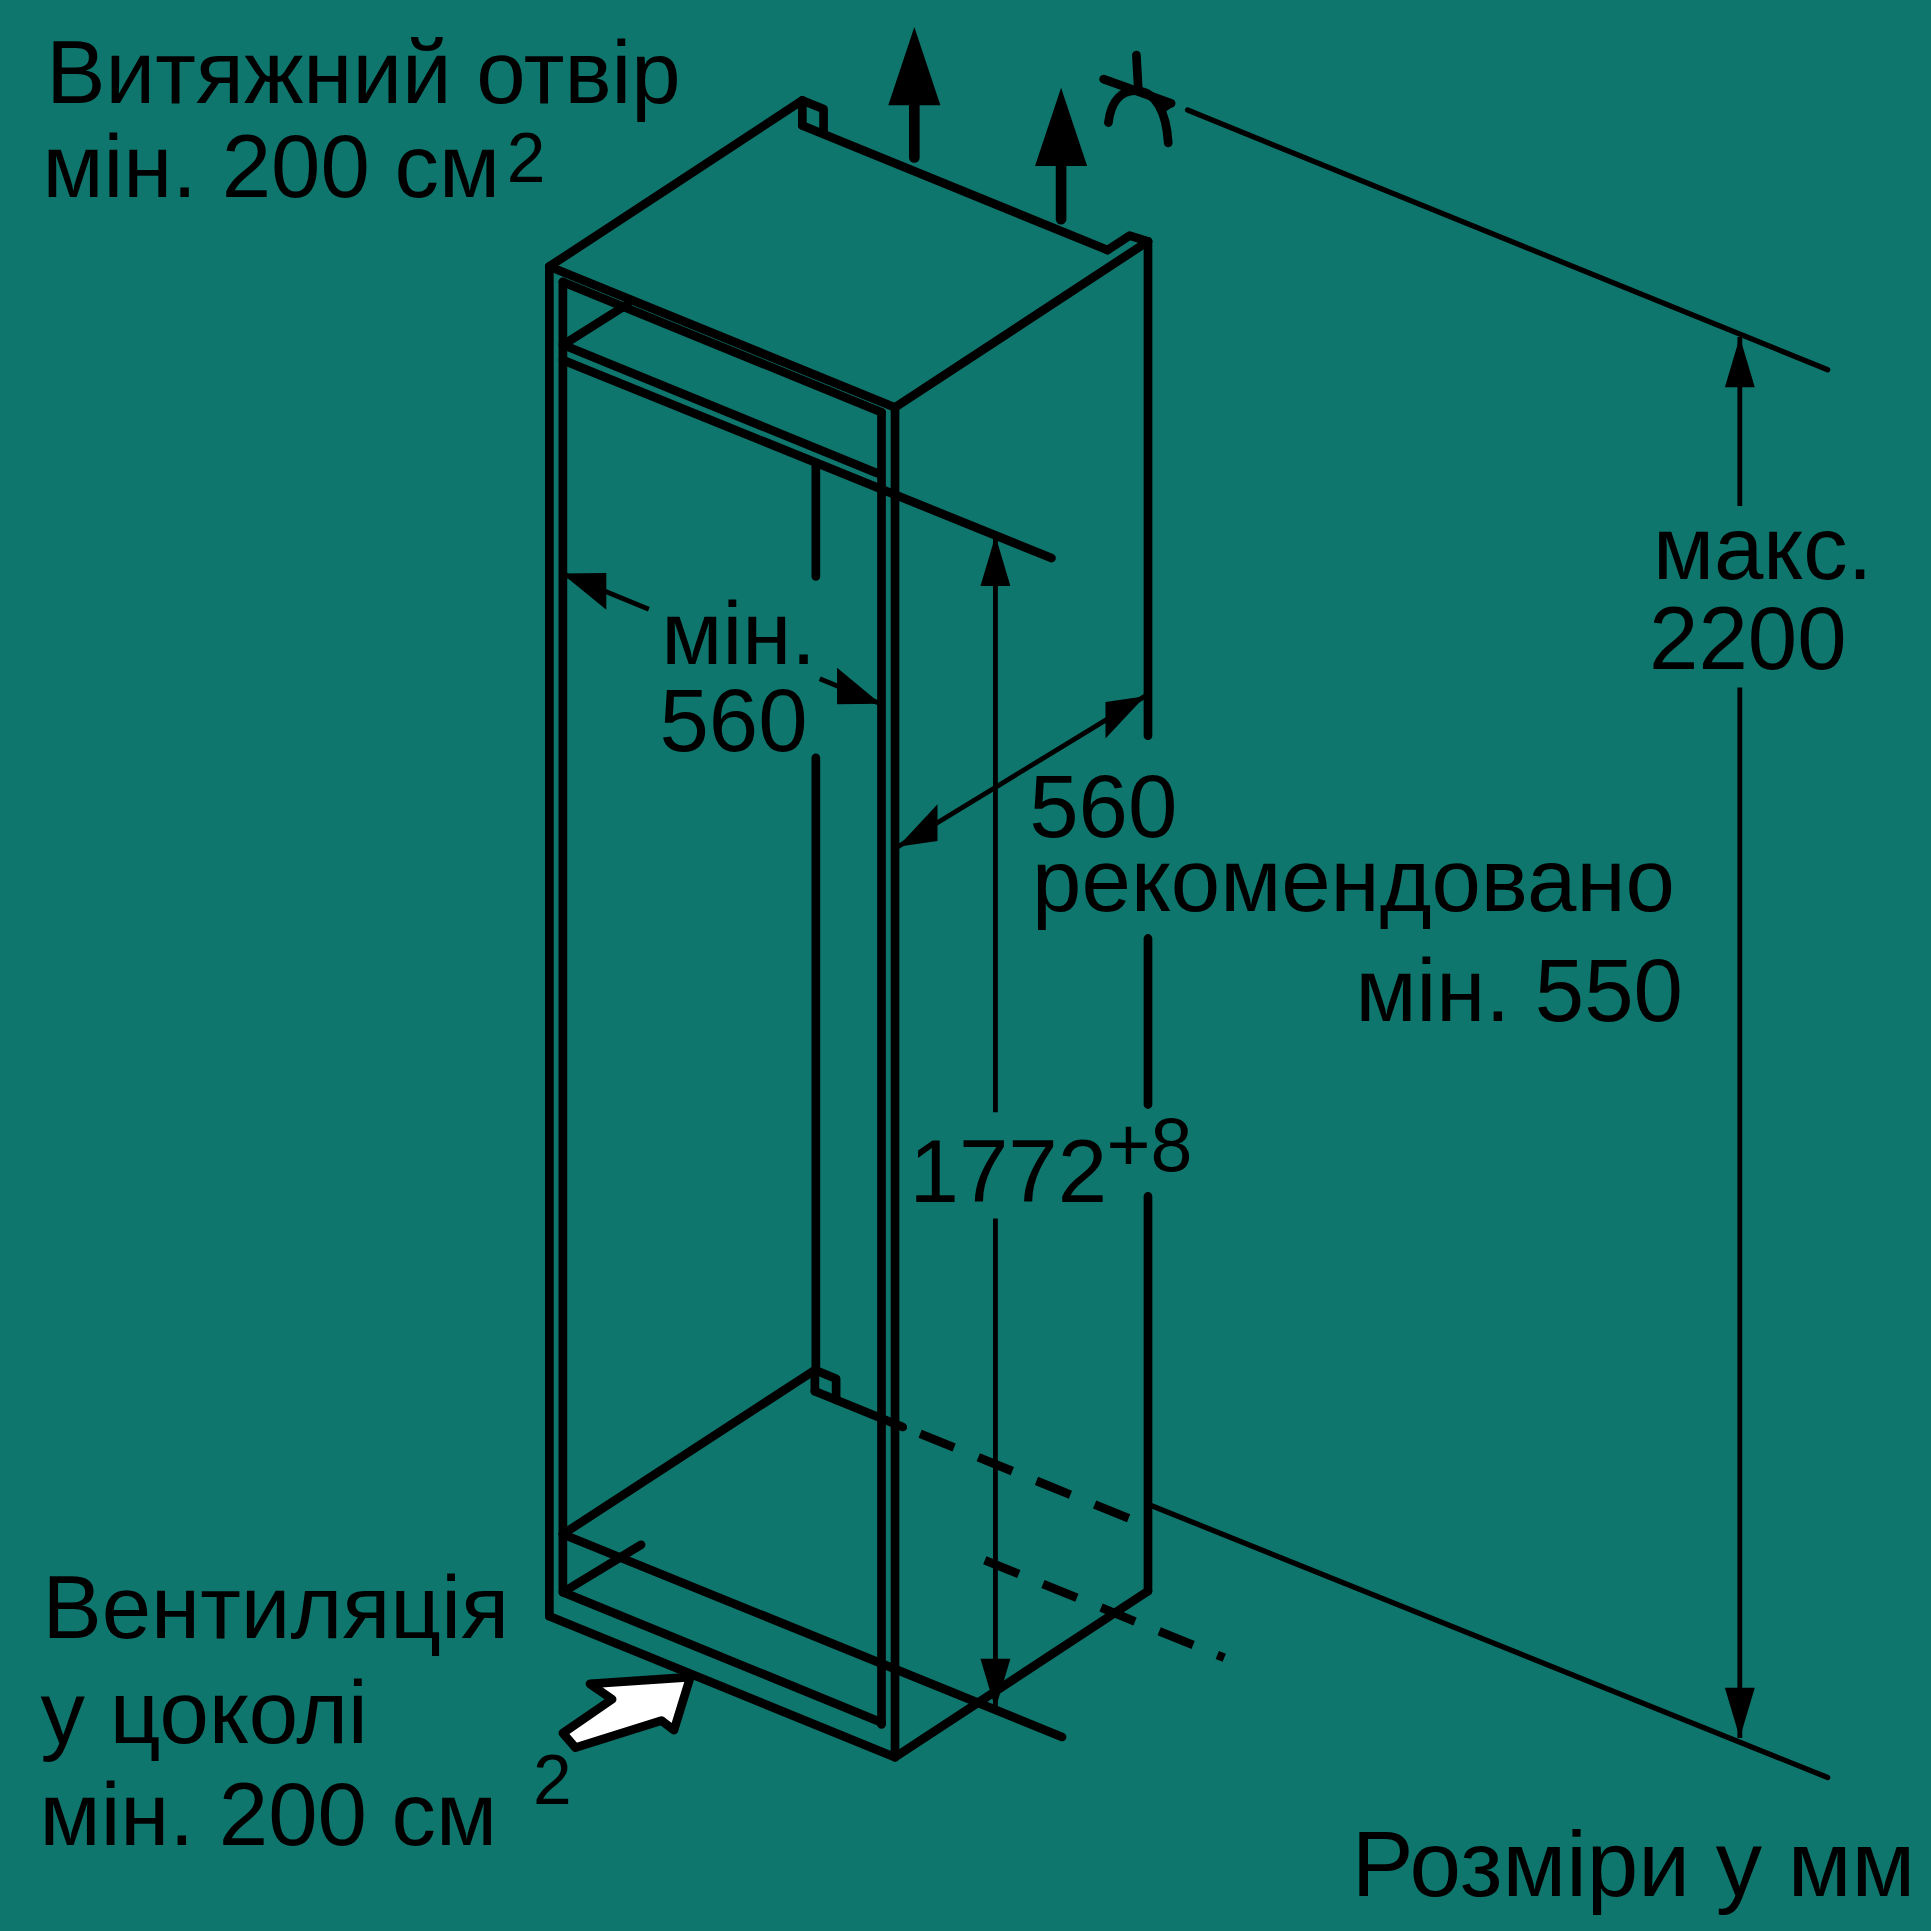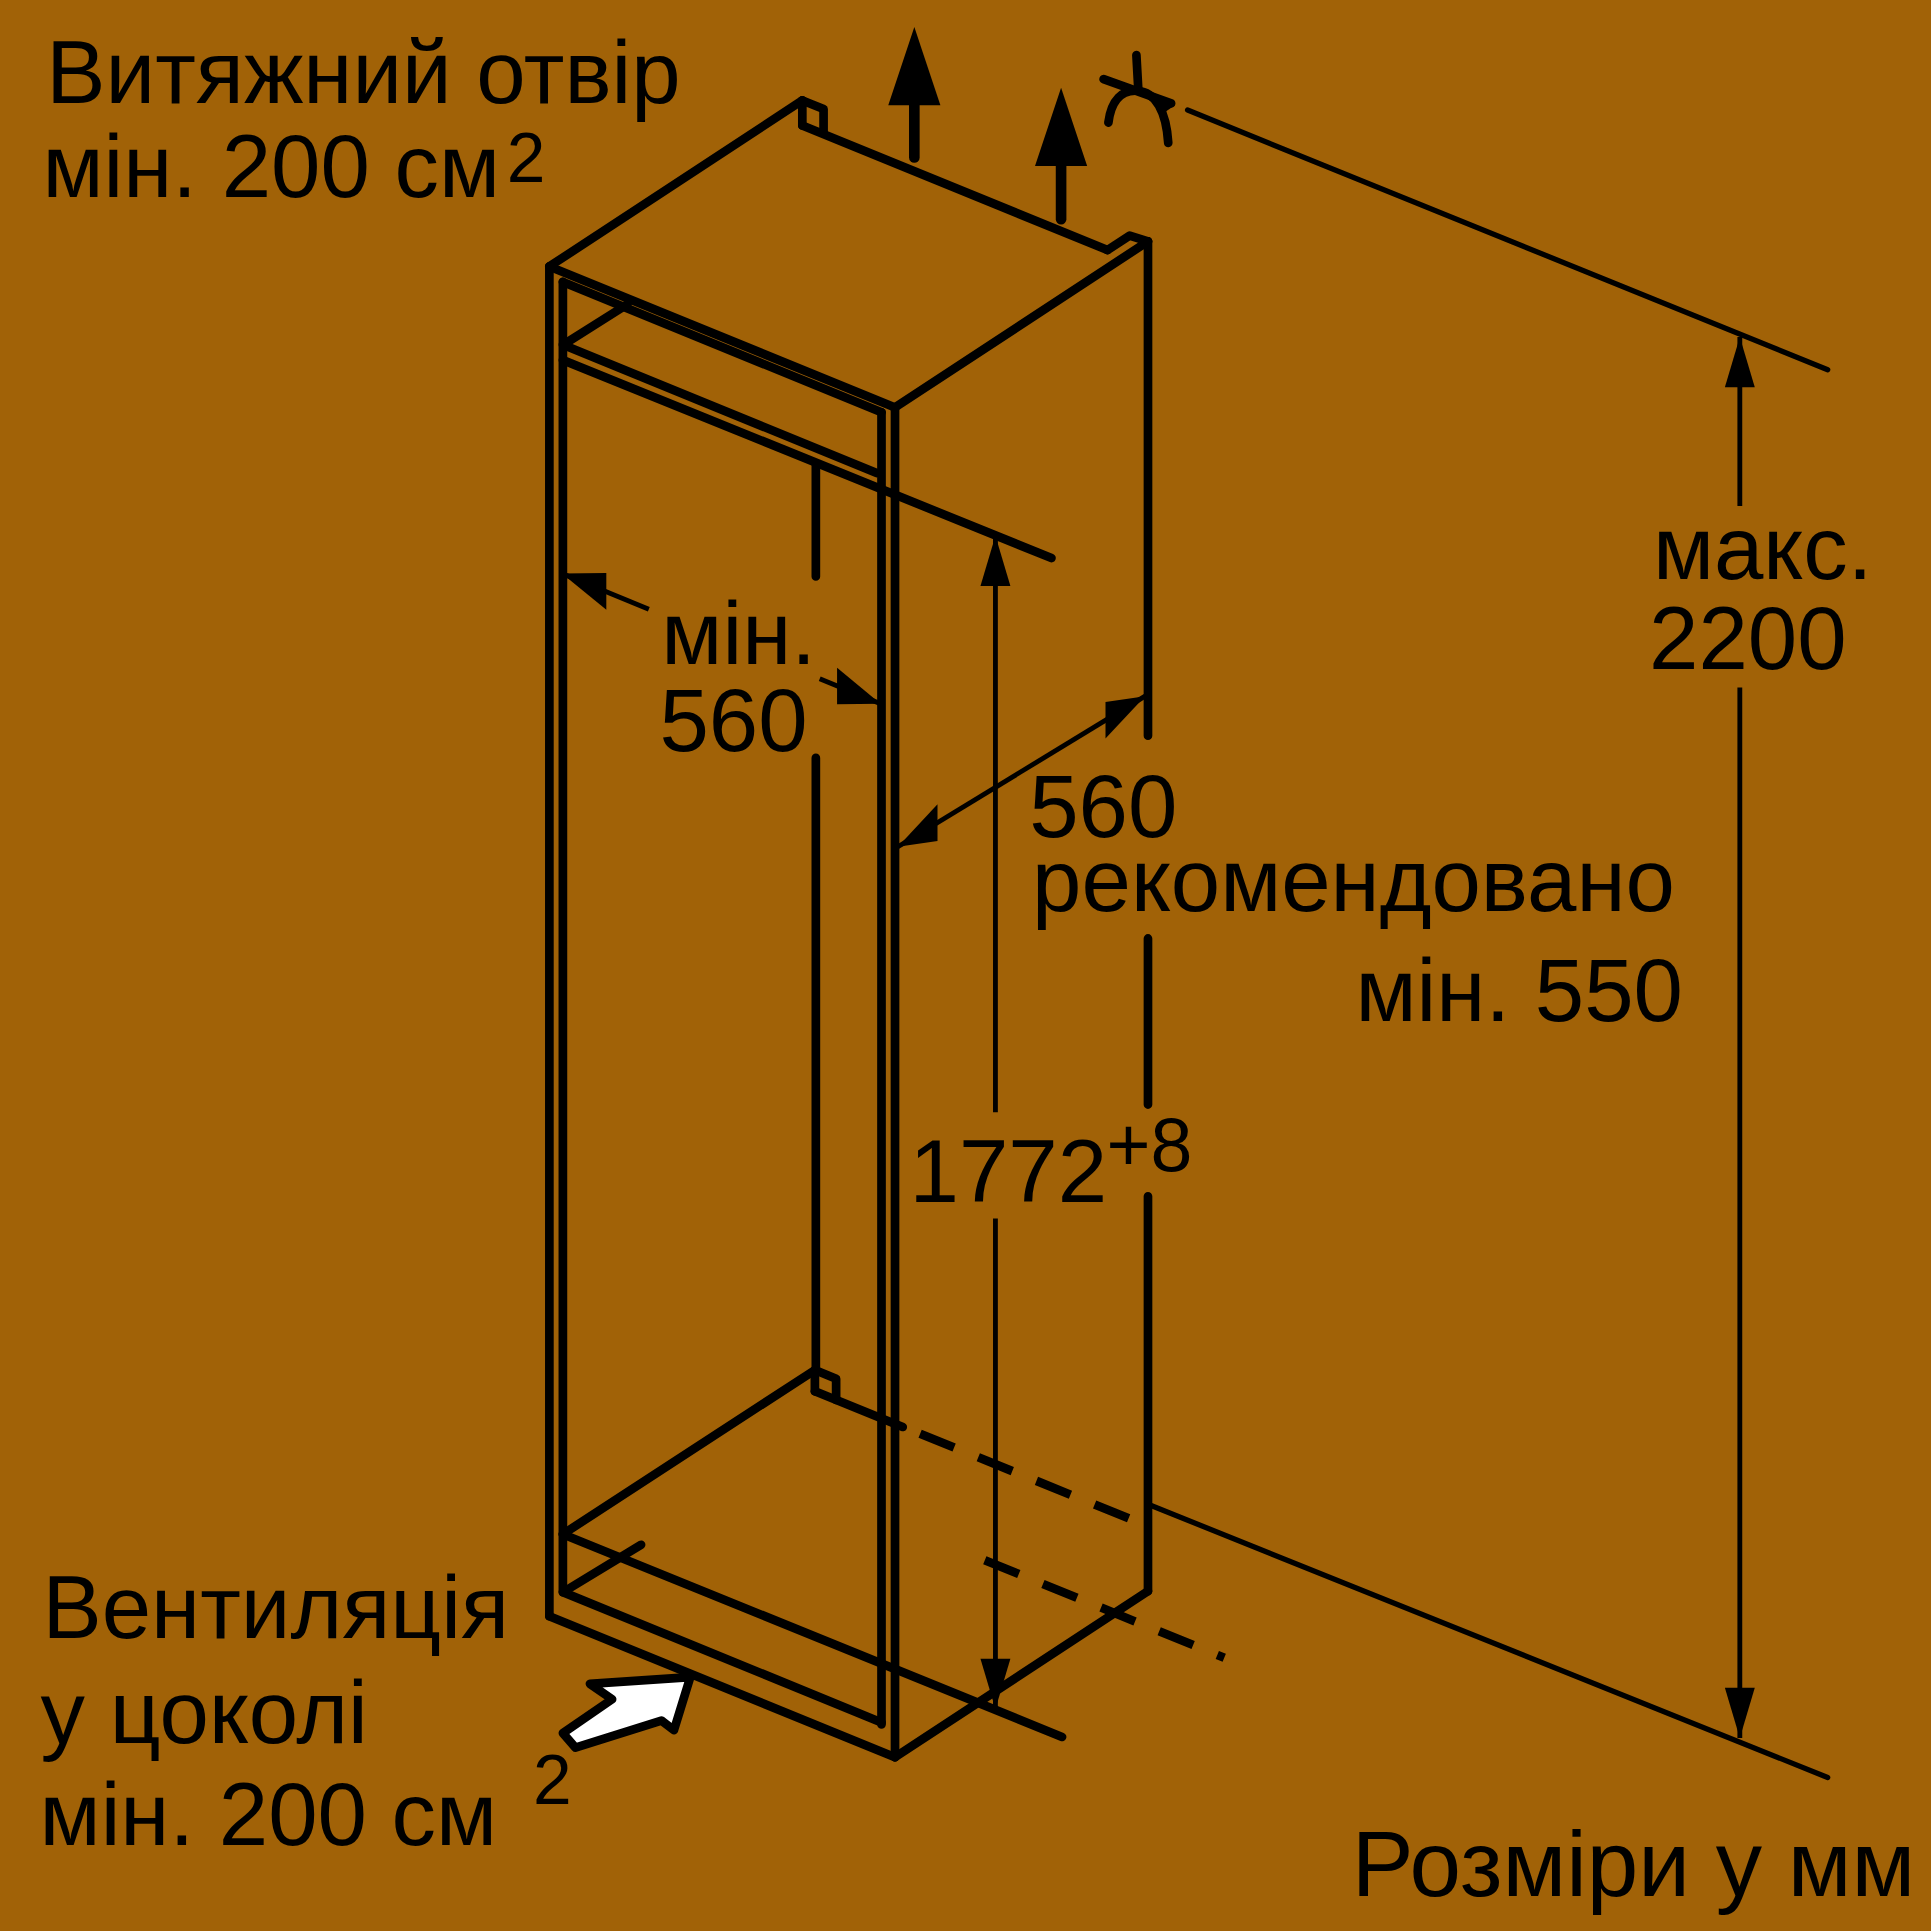--- a/index.html
+++ b/index.html
@@ -1,16 +1,16 @@
 <!DOCTYPE html>
 <html><head>
 <meta charset="utf-8">
 <style>
   html,body{margin:0;padding:0;background:#ffffff;}
-  #page{width:1931px;height:1931px;position:relative;background:#a16207;overflow:hidden;}
+  #page{width:1931px;height:1931px;position:relative;background:#0f766e;overflow:hidden;}
   svg{position:absolute;top:0;left:0;}
   text{font-family:"Liberation Sans", sans-serif;fill:#000;}
 </style>
 </head>
 <body>
 <div id="page">
 <svg width="1931" height="1931" viewBox="0 0 2000 2000">
 
   <g stroke="#000" stroke-width="9" fill="none" stroke-linecap="round" stroke-linejoin="round">
 

